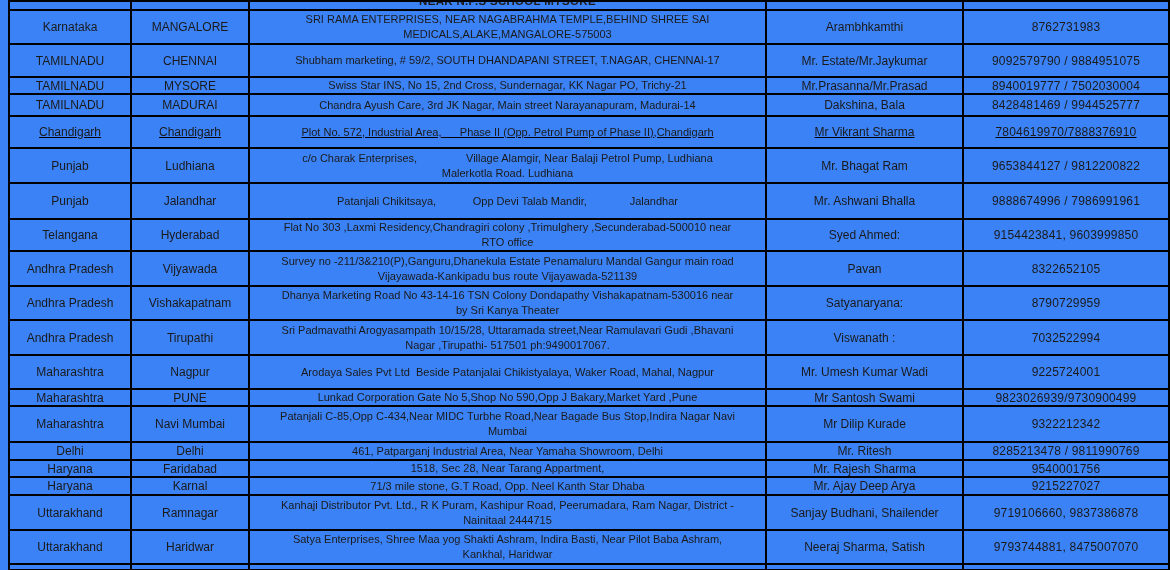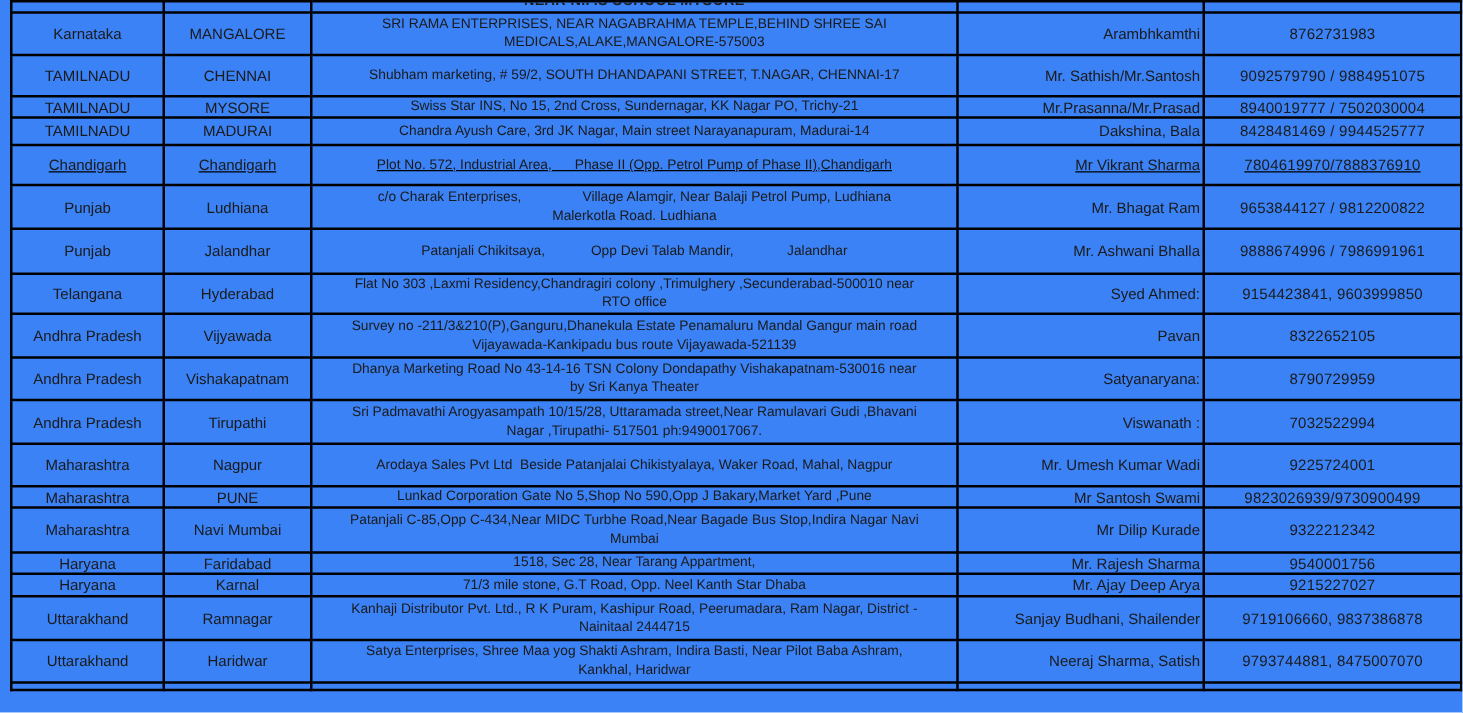--- a/index.html
+++ b/index.html
@@ -22,21 +22,21 @@
     overflow:hidden;
     color:#1a1a1a;
   }
   td.col-address{
     font-size:11px;
     line-height:15px;
     white-space:pre-wrap;
     padding:0 3px;
   }
   td.col-state,td.col-city{font-size:12px;}
-  td.col-contact{font-size:12px;text-align:right;}
+  td.col-contact{font-size:12px;}
   td.col-phone{font-size:12px;letter-spacing:0.2px;margin-top:40px;}
   .cell-text{display:inline;}
   
   tr.clip-top td{vertical-align:top;}
   tr.clip-top td.col-address{white-space:pre;}
   tr.clip-top .cell-text{display:block;margin-top:-8px;font-size:11.5px;font-weight:bold;letter-spacing:0.3px;}
   
   tr.clip-bottom td{padding:0;}
 </style>
 </head>
@@ -72,21 +72,21 @@
     <td class="col-city"><span class="cell-text">MANGALORE</span></td>
     <td class="col-address"><span class="cell-text">SRI RAMA ENTERPRISES, NEAR NAGABRAHMA TEMPLE,BEHIND SHREE SAI
 MEDICALS,ALAKE,MANGALORE-575003</span></td>
     <td class="col-contact"><span class="cell-text">Arambhkamthi</span></td>
     <td class="col-phone"><span class="cell-text">8762731983</span></td>
   </tr>
         <tr style="height: 33px;">
     <td class="col-state"><span class="cell-text">TAMILNADU</span></td>
     <td class="col-city"><span class="cell-text">CHENNAI</span></td>
     <td class="col-address"><span class="cell-text">Shubham marketing, # 59/2, SOUTH DHANDAPANI STREET, T.NAGAR, CHENNAI-17</span></td>
-    <td class="col-contact"><span class="cell-text">Mr. Sathish/Mr.Santosh</span></td>
+    <td class="col-contact"><span class="cell-text">Mr. Estate/Mr.Jaykumar</span></td>
     <td class="col-phone"><span class="cell-text">9092579790 / 9884951075</span></td>
   </tr>
         <tr style="height: 17px;">
     <td class="col-state"><span class="cell-text">TAMILNADU</span></td>
     <td class="col-city"><span class="cell-text">MYSORE</span></td>
     <td class="col-address"><span class="cell-text">Swiss Star INS, No 15, 2nd Cross, Sundernagar, KK Nagar PO, Trichy-21</span></td>
     <td class="col-contact"><span class="cell-text">Mr.Prasanna/Mr.Prasad</span></td>
     <td class="col-phone"><span class="cell-text">8940019777 / 7502030004</span></td>
   </tr>
         <tr style="height: 22px;">
@@ -165,20 +165,27 @@
     <td class="col-phone"><span class="cell-text">9823026939/9730900499</span></td>
   </tr>
         <tr style="height: 36px;">
     <td class="col-state"><span class="cell-text">Maharashtra</span></td>
     <td class="col-city"><span class="cell-text">Navi Mumbai</span></td>
     <td class="col-address"><span class="cell-text">Patanjali C-85,Opp C-434,Near MIDC Turbhe Road,Near Bagade Bus Stop,Indira Nagar Navi
 Mumbai</span></td>
     <td class="col-contact"><span class="cell-text">Mr Dilip Kurade</span></td>
     <td class="col-phone"><span class="cell-text">9322212342</span></td>
   </tr>
+        <tr style="height: 18px;">
+    <td class="col-state"><span class="cell-text">Delhi</span></td>
+    <td class="col-city"><span class="cell-text">Delhi</span></td>
+    <td class="col-address"><span class="cell-text">461, Patparganj Industrial Area, Near Yamaha Showroom, Delhi</span></td>
+    <td class="col-contact"><span class="cell-text">Mr. Ritesh</span></td>
+    <td class="col-phone"><span class="cell-text">8285213478 / 9811990769</span></td>
+  </tr>
         <tr style="height: 17px;">
     <td class="col-state"><span class="cell-text">Haryana</span></td>
     <td class="col-city"><span class="cell-text">Faridabad</span></td>
     <td class="col-address"><span class="cell-text">1518, Sec 28, Near Tarang Appartment,</span></td>
     <td class="col-contact"><span class="cell-text">Mr. Rajesh Sharma</span></td>
     <td class="col-phone"><span class="cell-text">9540001756</span></td>
   </tr>
         <tr style="height: 18px;">
     <td class="col-state"><span class="cell-text">Haryana</span></td>
     <td class="col-city"><span class="cell-text">Karnal</span></td>

